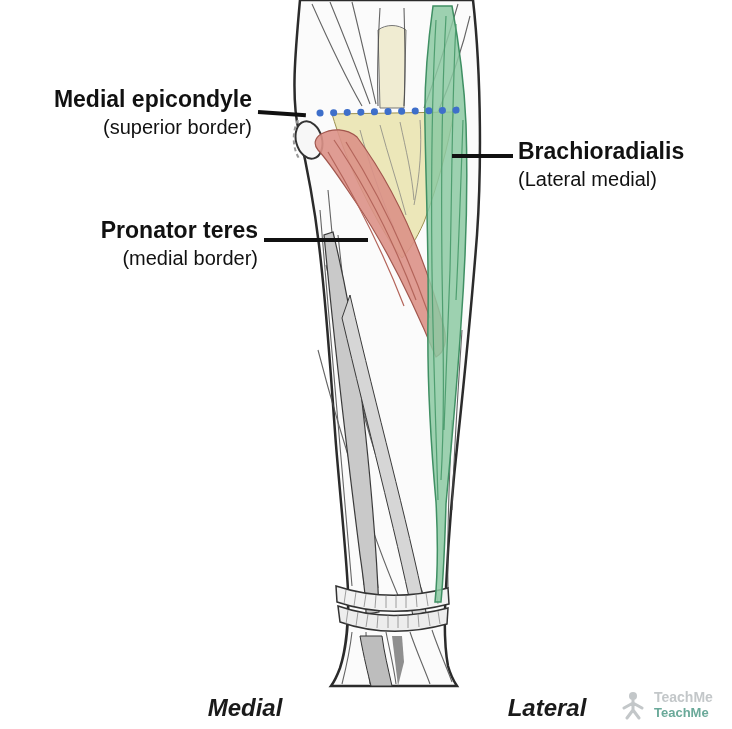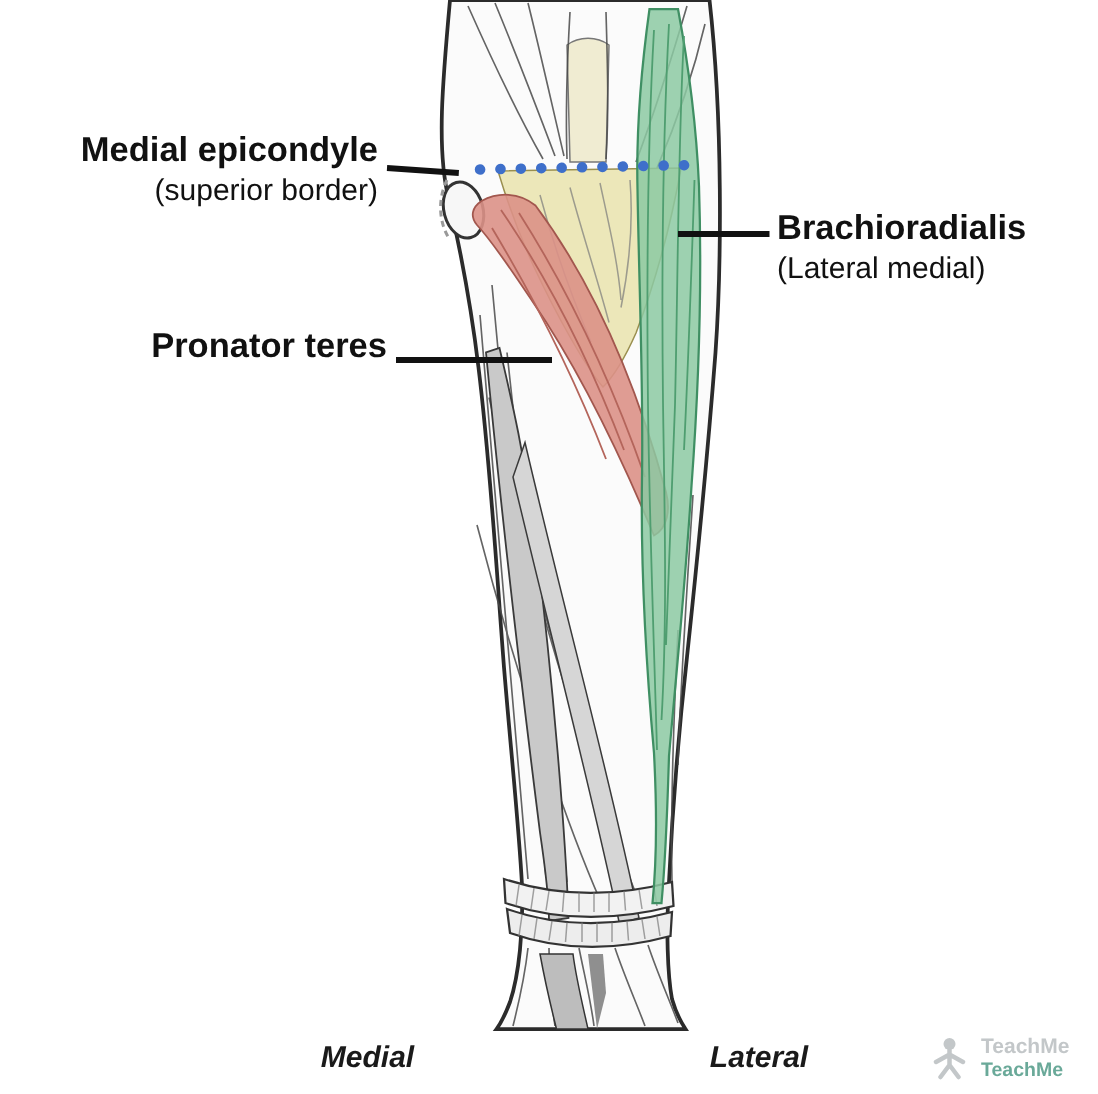--- a/index.html
+++ b/index.html
@@ -12,21 +12,21 @@
   }
   .art{position:absolute;left:0;top:0;width:732px;height:729px;}
   .label{position:absolute;color:#111;}
   .label .label-title{font-size:23px;font-weight:700;line-height:1.25;}
   .label .label-sub{font-size:20px;font-weight:400;line-height:1.3;}
   .label.align-right{text-align:right;}
   .label.align-left{text-align:left;}
   .pointer{position:absolute;height:4px;background:#111;transform-origin:left center;}
   .orient-label{
     position:absolute;width:120px;text-align:center;
-    font-size:20px;font-weight:700;font-style:italic;color:#1a1a1a;
+    font-size:24px;font-weight:700;font-style:italic;color:#1a1a1a;
   }
   .logo{position:absolute;left:618px;top:690px;display:flex;align-items:center;gap:6px;}
   .logo-text{display:flex;flex-direction:column;line-height:1.1;}
   .logo-top{font-size:14px;font-weight:700;color:#c3c7c9;text-align:center;}
   .logo-bottom{font-size:13px;font-weight:700;color:#6aa999;}
   .engrave{stroke:#4a4a4a;stroke-width:1.1;fill:none;opacity:.85;}
   .engrave-light{stroke:#7a7a7a;stroke-width:1;fill:none;opacity:.7;}
 </style>
 </head>
 <body>
@@ -119,25 +119,26 @@
   <div class="pointer" style="left:258px; top:110px; width:48px; transform:rotate(4deg);"></div>
 
   <div class="label align-left" style="left:518px; top:137px; width:210px;">
     <div class="label-title">Brachioradialis</div>
     <div class="label-sub">(Lateral medial)</div>
   </div>
   <div class="pointer" style="left:452px; top:154px; width:61px;"></div>
 
   <div class="label align-right" style="right:474px; top:216px; width:220px;">
     <div class="label-title">Pronator teres</div>
+    <div class="label-sub">(medial border)</div>
   </div>
   <div class="pointer" style="left:264px; top:238px; width:104px;"></div>
 
   <div class="orient-label" style="left:185px; top:694px;">Medial</div>
-  <div class="orient-label" style="left:446px; top:694px;">Lateral</div>
+  <div class="orient-label" style="left:487px; top:694px;">Lateral</div>
 
   <div class="logo">
     <svg width="30" height="30" viewBox="0 0 30 30">
       <circle cx="15" cy="6" r="4" fill="#c3c7c9"></circle>
       <path d="M15,10 L15,20 M15,13 L6,18 M15,13 L24,18 M15,20 L9,28 M15,20 L21,28" stroke="#c3c7c9" stroke-width="3" stroke-linecap="round" fill="none"></path>
     </svg>
     <div class="logo-text">
       <span class="logo-top">TeachMe</span>
       <span class="logo-bottom">TeachMe</span>
     </div>

